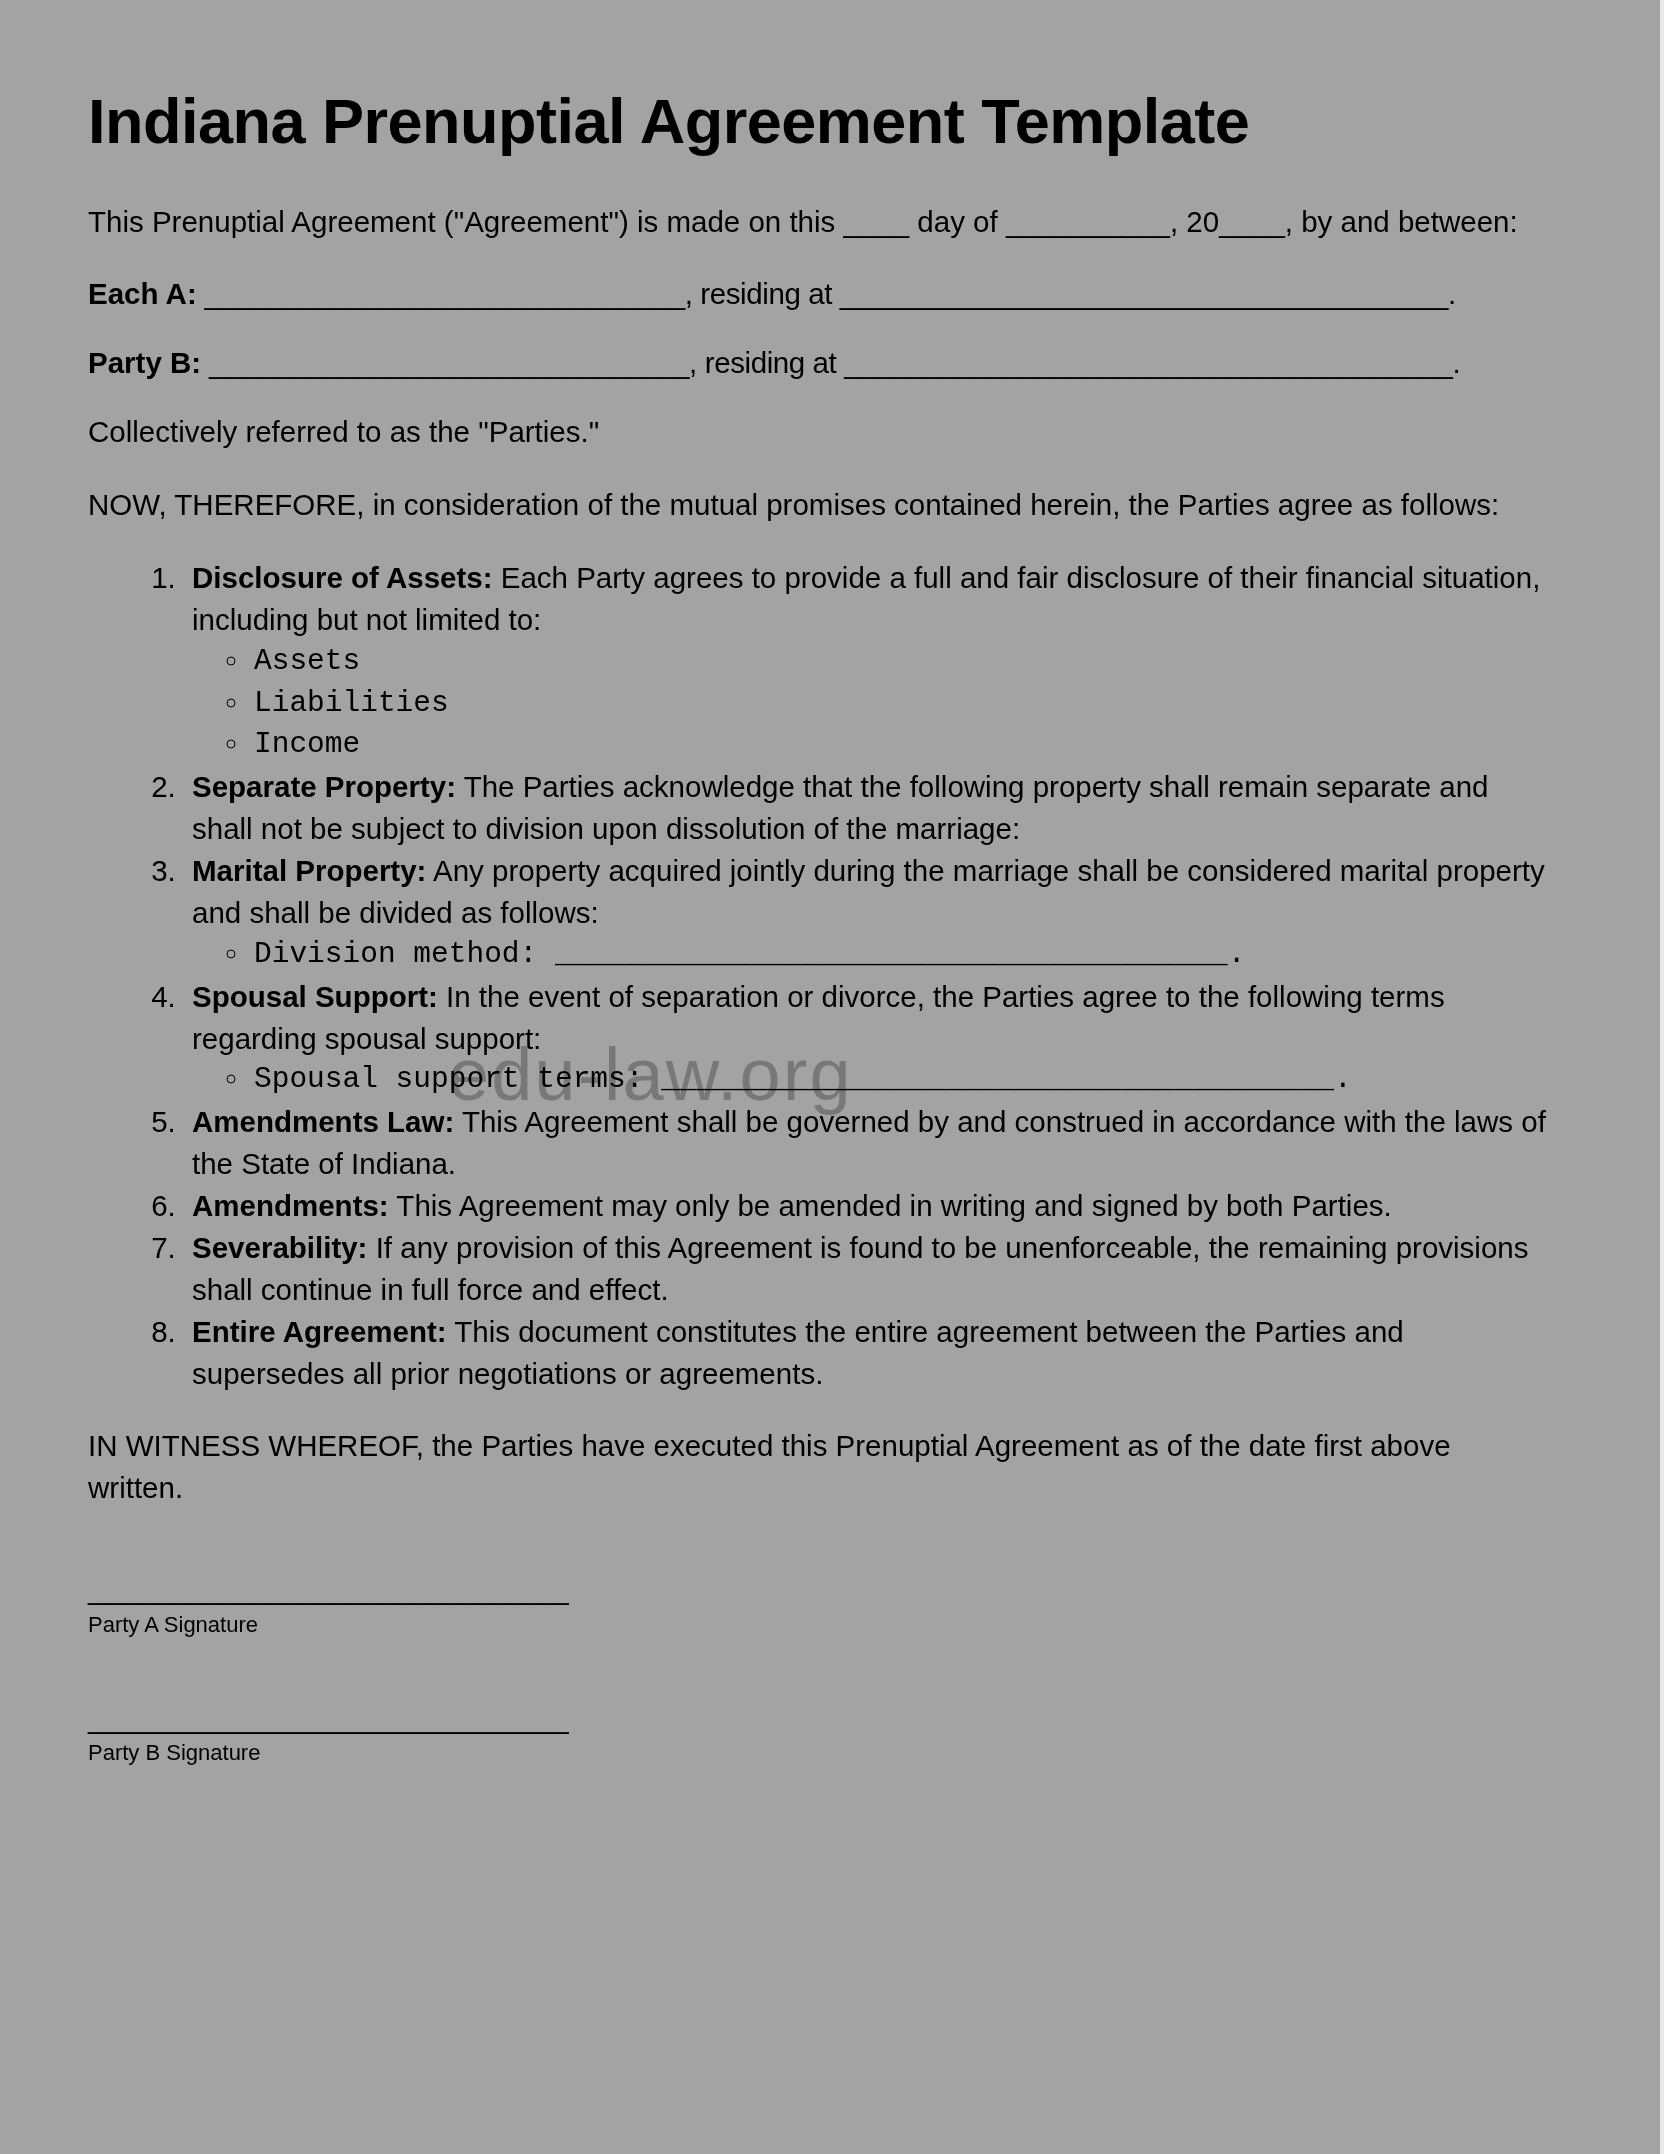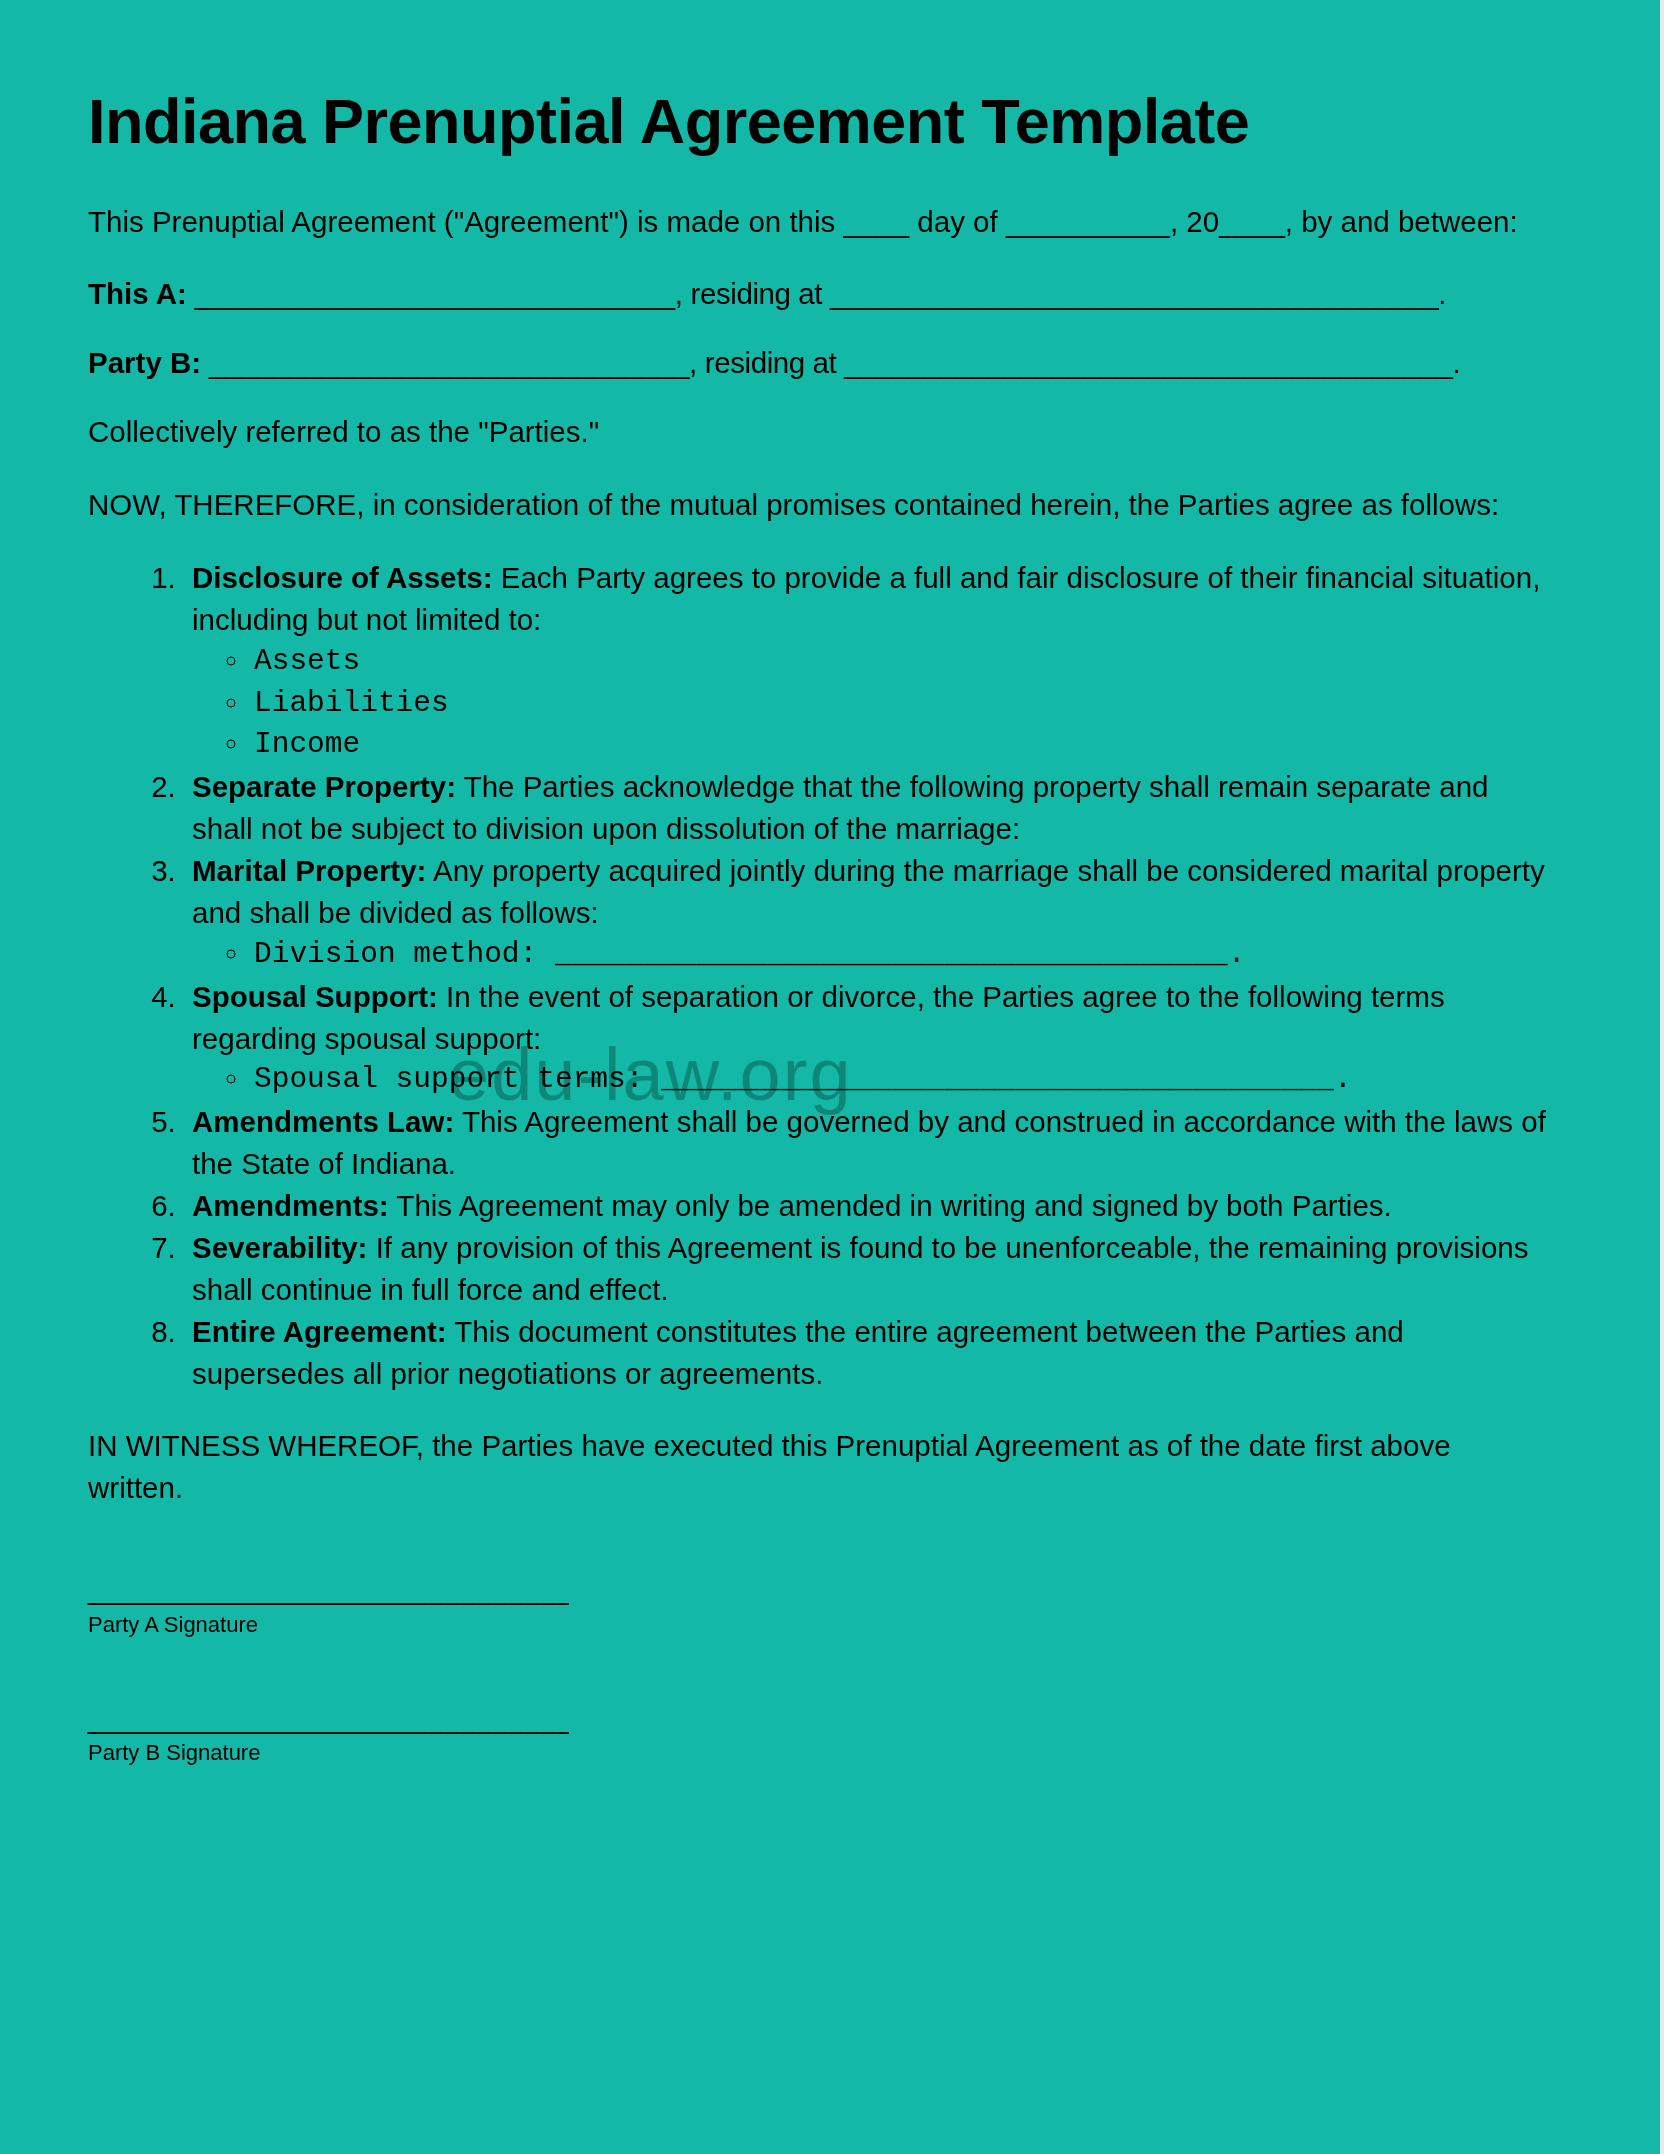--- a/index.html
+++ b/index.html
@@ -14,21 +14,21 @@
     color: #000000;
     overflow: hidden;
     position: relative;
   }
   .page {
     position: relative;
     width: 1664px;
     height: 2154px;
     box-sizing: border-box;
     padding: 86px 112px 0 88px;
-    background: #14b8a6;
+    background: #a3a3a3;
   }
   .page-border-right {
     position: absolute;
     top: 0;
     right: 0;
     width: 4px;
     height: 2154px;
     background: #e9e9e9;
   }
   .doc-title {
@@ -114,21 +114,21 @@
 <body>
 
 <div class="page">
 
   <div class="page-border-right"></div>
 
   <h1 class="doc-title">Indiana Prenuptial Agreement Template</h1>
 
   <p class="para">This Prenuptial Agreement ("Agreement") is made on this ____ day of __________, 20____, by and between:</p>
 
-  <p class="para tight"><span class="b">This A:</span><span class="blank"> ______________________________, residing at ______________________________________.</span></p>
+  <p class="para tight"><span class="b">Each A:</span><span class="blank"> ______________________________, residing at ______________________________________.</span></p>
 
   <p class="para tight"><span class="b">Party B:</span><span class="blank"> ______________________________, residing at ______________________________________.</span></p>
 
   <p class="para">Collectively referred to as the "Parties."</p>
 
 
   <p class="para">NOW, THEREFORE, in consideration of the mutual promises contained herein, the Parties agree as follows:</p>
 
   <ol class="main-list" id="clause-list">
       <li><span class="b">Disclosure of Assets:</span><span> Each Party agrees to provide a full and fair disclosure of their financial situation, including but not limited to:</span><ul class="sub-list">

